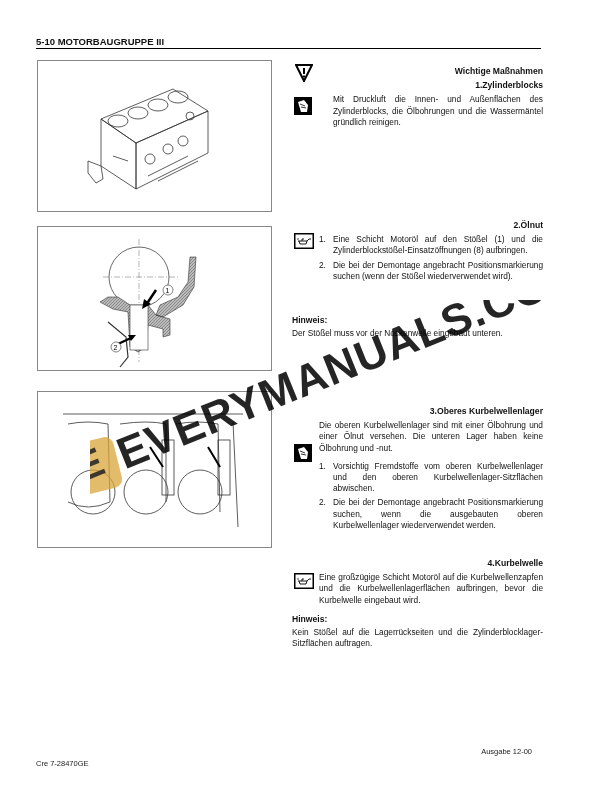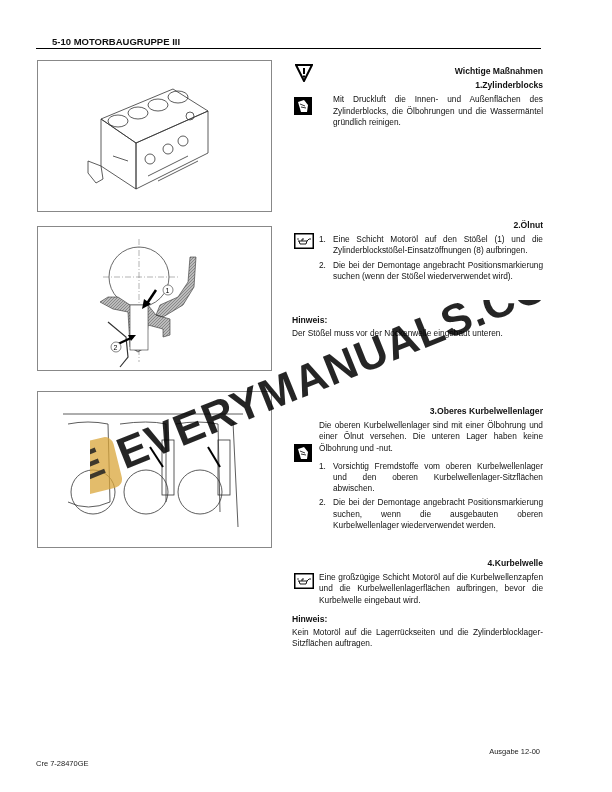--- a/index.html
+++ b/index.html
@@ -1,19 +1,19 @@
 <!DOCTYPE html>
 <html><head>
 <meta charset="utf-8">
 <style>
   html, body { margin:0; padding:0; background:#fff; }
   body { width:612px; height:792px; position:relative; overflow:hidden;
          font-family:"Liberation Sans", sans-serif; color:#111; }
   .header { position:absolute; left:36px; top:36px; width:504px;
-            font-weight:bold; font-size:9.5px;margin-left:16px; }
+            font-weight:bold; font-size:9.5px; }
   .header-rule { position:absolute; left:36px; top:48px; width:505px; height:1px; background:#000; }
   .figure { position:absolute; left:37px; width:233px; border:1px solid #888; background:#fff; overflow:hidden; }
   .figure svg { position:absolute; left:0; top:0; }
   .col { position:absolute; left:319px; width:224px; font-size:8.3px; line-height:11.2px; }
   .sec-title { font-weight:bold; font-size:8.6px; margin-bottom:3px;text-align:right; }
   .sec-title .num { display:inline-block; width:14px; }
   .para { text-align:justify; }
   .item { display:flex; text-align:justify; margin-bottom:3px; }
   .item .n { width:14px; flex:none; }
   .item .t { flex:1; }
@@ -163,27 +163,27 @@
       <span class="t">Die bei der Demontage angebracht Positionsmarkierung suchen, wenn die ausgebauten oberen Kurbelwellenlager wiederverwendet werden.</span>
     </div>
 </div>
 
 <div class="col" style="top:558px;">
   <div class="sec-title"><span class="num">4.</span><span>Kurbelwelle</span></div>
   <div class="para">Eine großzügige Schicht Motoröl auf die Kurbelwellenzapfen und die Kurbelwellenlagerflächen aufbringen, bevor die Kurbelwelle eingebaut wird.</div>
 </div>
 <div class="full" style="top:611px;">
   <div class="note-title">Hinweis:</div>
-  <div>Kein Motoröl auf die Lagerrückseiten und die Zylinderblocklager-Sitzflächen auftragen.</div>
+  <div>Kein Stößel auf die Lagerrückseiten und die Zylinderblocklager-Sitzflächen auftragen.</div>
 </div>
 
 <div class="watermark">
   <svg width="460" height="200" viewBox="0 0 460 200">
     <g transform="translate(0,190) rotate(-22)">
       <rect x="-18" y="-48" width="52" height="52" rx="9" fill="#d9a53a" opacity="0.75" transform="rotate(8)"></rect>
       <text x="-4" y="-10" font-size="40" font-weight="bold" font-family="Liberation Sans, sans-serif" fill="#222" opacity="0.85">E</text>
       <text x="40" y="-6" font-size="44" font-weight="bold" font-family="Liberation Sans, sans-serif" fill="#000" opacity="0.85" letter-spacing="1">EVERYMANUALS.COM</text>
     </g>
   </svg>
 </div>
 
 <div class="footer" style="left:36px;margin-top:12px;">Cre 7-28470GE</div>
-<div class="footer" style="right:72px;margin-left:38px;">Ausgabe 12-00</div>
+<div class="footer" style="right:80px;margin-left:38px;">Ausgabe 12-00</div>
 
 </body></html>

